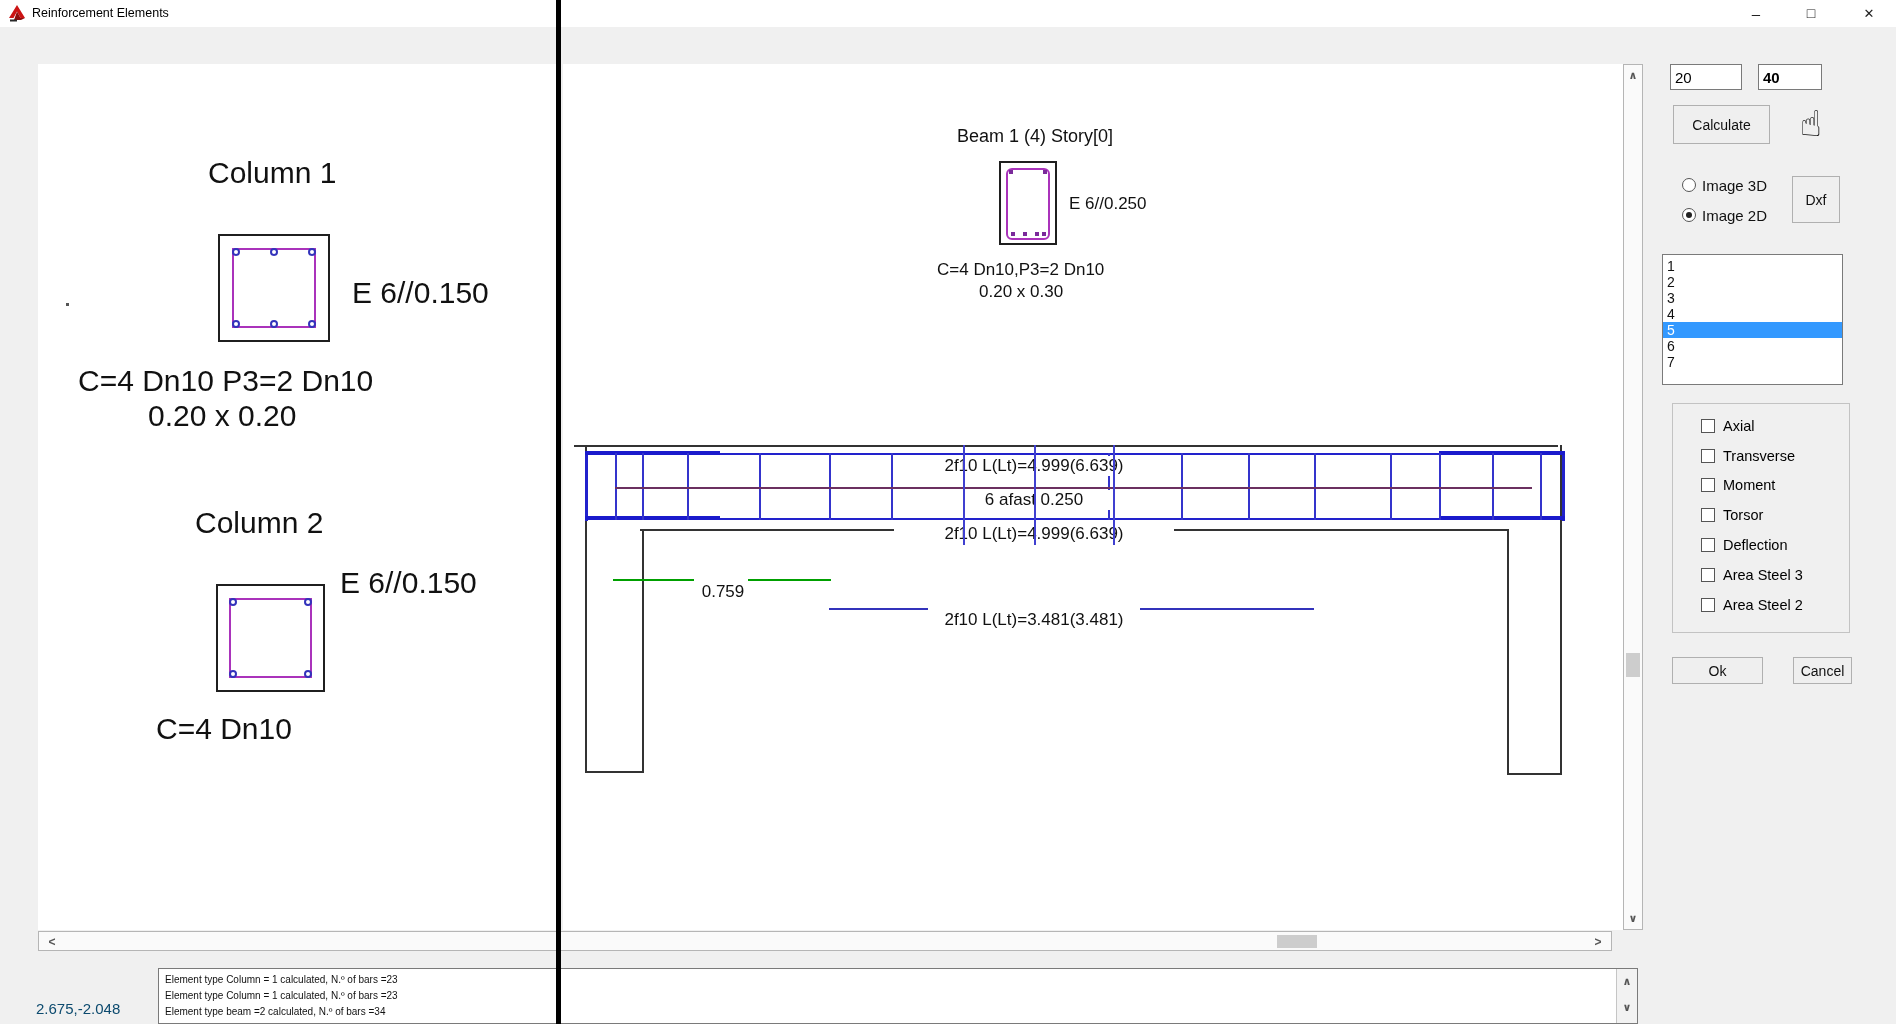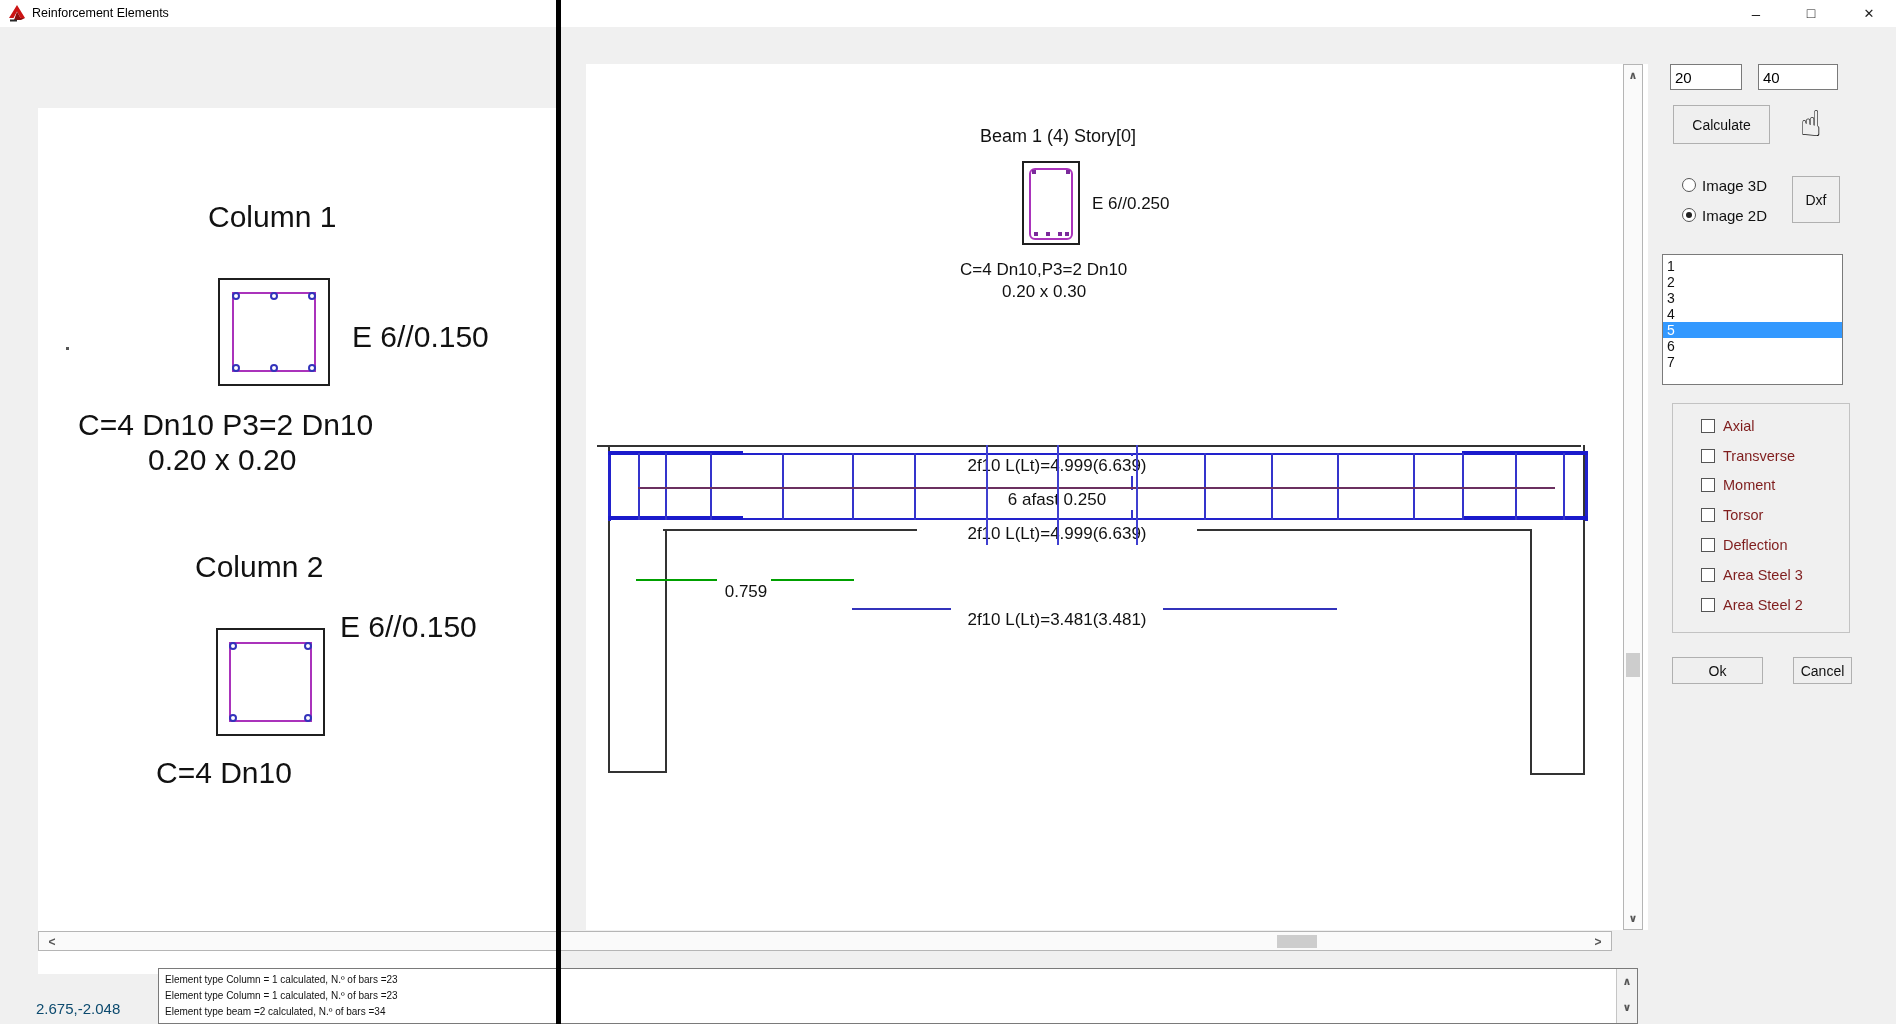--- a/index.html
+++ b/index.html
@@ -31,21 +31,21 @@
   .tb-input{position:absolute;border:1px solid #7a7a7a;background:#fff;font-family:"Liberation Sans",sans-serif;font-size:15px;padding:2px 4px;}
   .btn{position:absolute;background:#efefef;border:1px solid #b0b0b0;font-family:"Liberation Sans",sans-serif;font-size:14px;color:#111;text-align:center;cursor:default;}
   .radio{position:absolute;width:14px;height:14px;border:1px solid #555;border-radius:50%;background:#fff;}
   .radio .dot{position:absolute;left:3px;top:3px;width:6px;height:6px;border-radius:50%;background:#222;}
   .ctl-label{position:absolute;font-size:15px;color:#111;white-space:nowrap;}
   .listbox{position:absolute;background:#fff;border:1px solid #7a7a7a;overflow:hidden;}
   .listitem{height:16px;line-height:16px;font-size:14px;padding-left:4px;color:#111;}
   .listitem.sel{background:#3399ff;color:#fff;}
   .groupbox{position:absolute;border:1px solid #c3c3c3;}
   .cbx{position:absolute;width:14px;height:14px;border:1px solid #555;background:#fff;}
-  .cbx-label{position:absolute;font-size:14.5px;color:#7f1d1d;white-space:nowrap;}
+  .cbx-label{position:absolute;font-size:14.5px;color:#000000;white-space:nowrap;}
   
   .statusbox{position:absolute;background:#fff;border:1px solid #7a7a7a;overflow:hidden;}
   .statusline{font-size:10px;line-height:16px;padding-left:6px;color:#111;white-space:nowrap;}
   .divider{position:absolute;left:556px;top:0;width:5px;height:1024px;background:#000;z-index:60;}
   .hand{position:absolute;font-size:36px;color:#111;line-height:1;}
 </style>
 </head>
 <body>
 
 <div class="app">
@@ -55,21 +55,21 @@
       <polygon points="1,14 9,1 17,14 12.5,14 9,7.5 5.5,14" fill="#cc1414"></polygon>
       <polygon points="9,7.5 12.5,14 17,14 13,16 6,16" fill="#8e0e0e"></polygon>
       <rect x="2" y="15.5" width="7" height="2" fill="#2a2a2a"></rect>
     </svg>
     <span class="title-text">Reinforcement Elements</span>
     <div class="winbtn" style="left:1733px;font-size:15px;">–</div>
     <div class="winbtn" style="left:1788px;font-size:14px;">□</div>
     <div class="winbtn" style="left:1846px;">✕</div>
   </div>
 
-  <div class="canvas" style="left:38px;top:64px;width:518px;height:866px;margin-top:44px;">
+  <div class="canvas" style="left:38px;top:64px;width:518px;height:866px;">
 
     <div class="bigtxt" style="left:170px;top:92px;">Column 1</div>
     <div class="abs" style="left:28px;top:239px;width:3px;height:3px;background:#555;"></div>
     <div class="abs" style="left:180px;top:170px;width:112px;height:108px;border:2px solid #1f1f1f;background:#fff;"></div>
     <div class="abs" style="left:194px;top:184px;width:84px;height:80px;border:2px solid #aa33bb;"></div>
     <div class="circle" style="left:194px;top:184px;"></div>
     <div class="circle" style="left:232px;top:184px;"></div>
     <div class="circle" style="left:270px;top:184px;"></div>
     <div class="circle" style="left:194px;top:256px;"></div>
     <div class="circle" style="left:232px;top:256px;"></div>
@@ -82,21 +82,21 @@
     <div class="abs" style="left:178px;top:520px;width:109px;height:108px;border:2px solid #1f1f1f;background:#fff;"></div>
     <div class="abs" style="left:191px;top:534px;width:83px;height:80px;border:2px solid #aa33bb;"></div>
     <div class="circle" style="left:191px;top:534px;"></div>
     <div class="circle" style="left:266px;top:534px;"></div>
     <div class="circle" style="left:191px;top:606px;"></div>
     <div class="circle" style="left:266px;top:606px;"></div>
     <div class="bigtxt" style="left:302px;top:502px;">E 6//0.150</div>
     <div class="bigtxt" style="left:118px;top:648px;">C=4 Dn10</div>
   </div>
 
-  <div class="canvas" style="left:586px;top:64px;width:1062px;height:866px;">
+  <div class="canvas" style="left:563px;top:64px;width:1062px;height:866px;">
 
     <div class="medtxt" style="left:394px;top:62px;font-size:18px;">Beam 1 (4) Story[0]</div>
     <div class="abs" style="left:436px;top:97px;width:58px;height:84px;border:2px solid #1f1f1f;background:#fff;"></div>
     <div class="abs" style="left:443px;top:104px;width:44px;height:72px;border:2px solid #aa33bb;border-radius:6px;"></div>
     <div class="abs" style="left:446px;top:106px;width:4px;height:4px;background:#7a2a9a;"></div>
     <div class="abs" style="left:480px;top:106px;width:4px;height:4px;background:#7a2a9a;"></div>
     <div class="abs" style="left:448px;top:168px;width:4px;height:4px;background:#7a2a9a;"></div>
     <div class="abs" style="left:460px;top:168px;width:4px;height:4px;background:#7a2a9a;"></div>
     <div class="abs" style="left:472px;top:168px;width:4px;height:4px;background:#7a2a9a;"></div>
     <div class="abs" style="left:479px;top:168px;width:4px;height:4px;background:#7a2a9a;"></div>
@@ -165,21 +165,21 @@
     <div class="sb-arrow" style="left:0;bottom:4px;width:18px;">∨</div>
   </div>
 
   <div class="sb" style="left:38px;top:931px;width:1574px;height:20px;">
     <div class="sb-arrow" style="left:6px;top:3px;width:14px;font-size:12px;">&lt;</div>
     <div class="sb-thumb" style="left:1238px;top:3px;width:40px;height:13px;"></div>
     <div class="sb-arrow" style="right:6px;top:3px;width:14px;font-size:12px;">&gt;</div>
   </div>
 
   <input class="tb-input" style="left: 1670px; top: 64px; width: 72px; height: 26px;" value="20">
-  <input class="tb-input" style="left: 1758px; top: 64px; width: 80px; height: 26px;" value="40">
+  <input class="tb-input" style="left: 1758px; top: 64px; width: 64px; height: 26px; font-weight: bold;" value="40">
   <button class="btn" style="left:1673px;top:105px;width:97px;height:39px;">Calculate</button>
   <div class="hand" style="left:1800px;top:106px;">☝</div>
 
   <div class="radio" style="left:1682px;top:178px;"></div>
   <div class="ctl-label" style="left:1702px;top:177px;">Image 3D</div>
   <div class="radio" style="left:1682px;top:208px;">
       <div class="dot"></div>
     </div>
   <div class="ctl-label" style="left:1702px;top:207px;">Image 2D</div>
   <button class="btn" style="left:1792px;top:176px;width:48px;height:47px;">Dxf</button>

